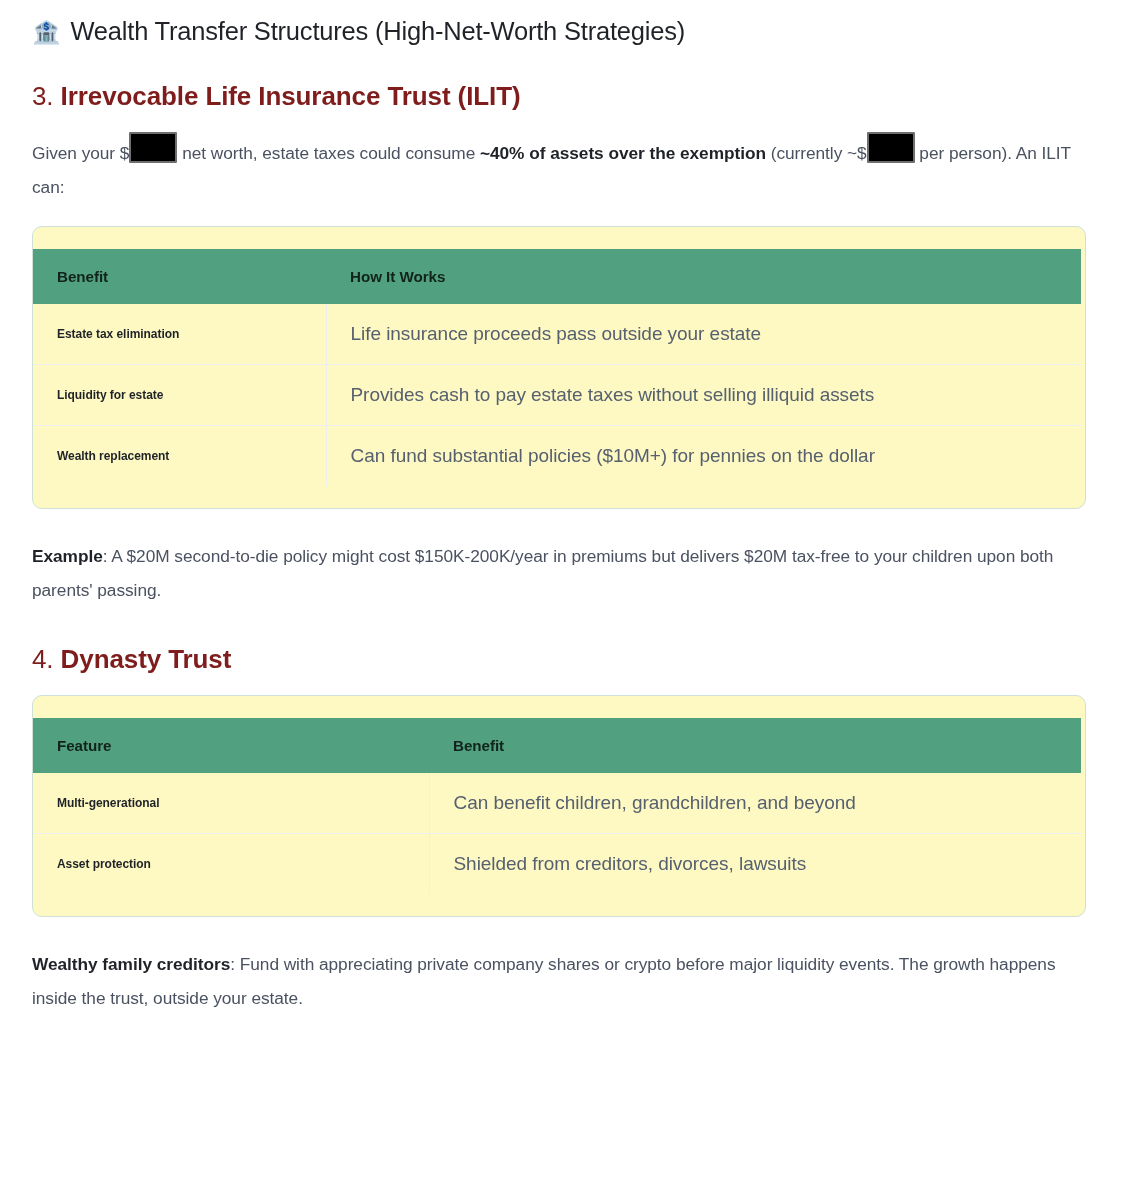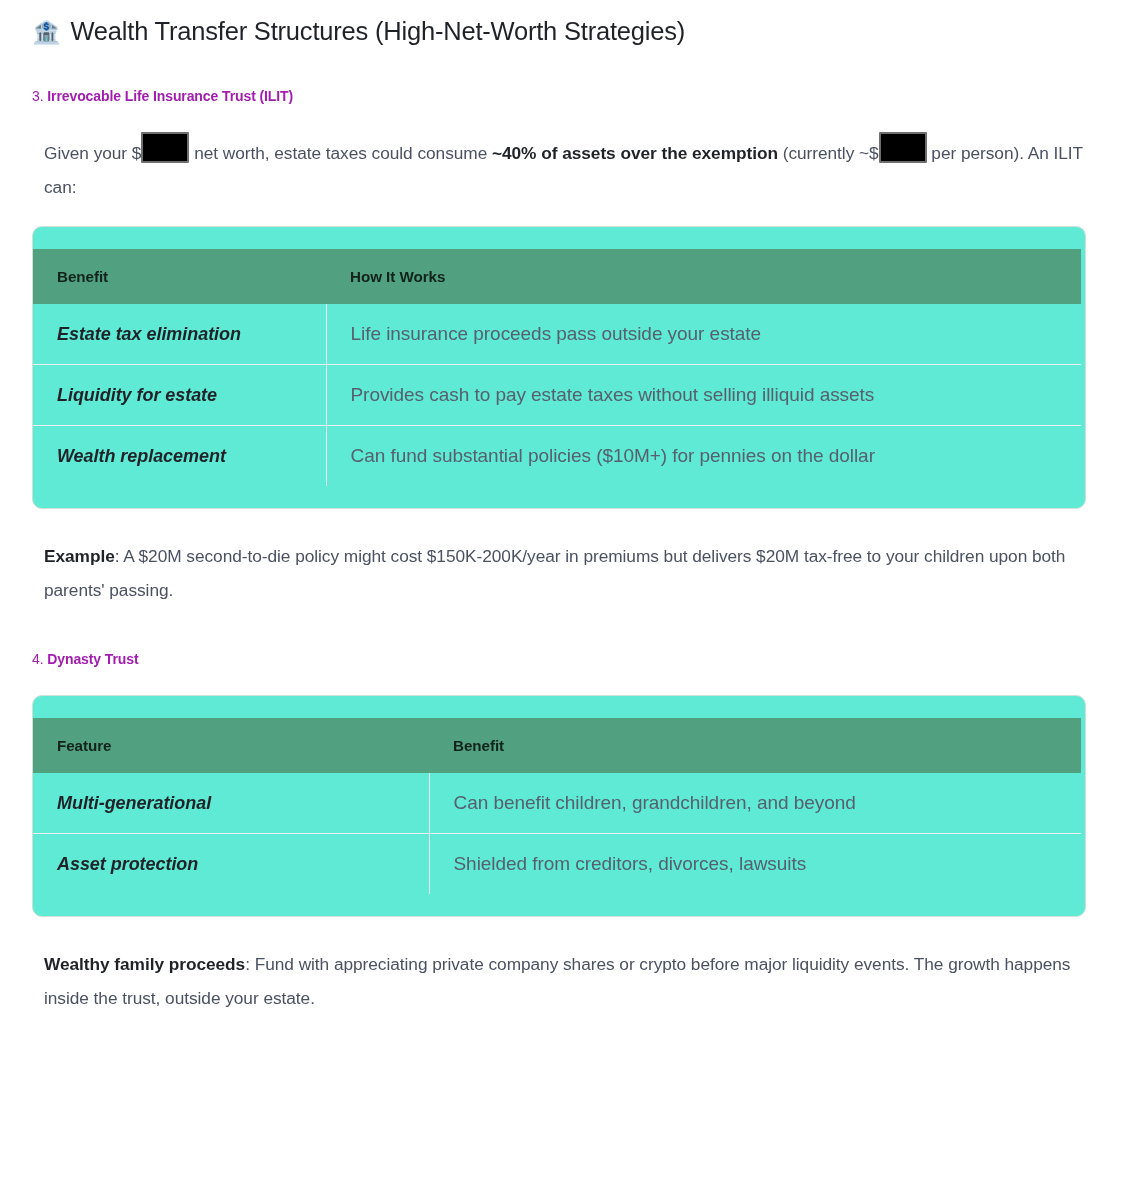--- a/index.html
+++ b/index.html
@@ -32,36 +32,36 @@
     align-items: baseline;
     gap: 10px;
   }
   .doc-title .emoji {
     font-size: 23px;
     line-height: 1;
   }
 
   
   .section-heading {
-    font-size: 14px;
+    font-size: 26px;
     line-height: 28px;
-    color: #a21caf;
+    color: #7f1d1d;
     font-weight: 400;
     letter-spacing: -0.1px;
     margin: 0 0 22px 0;
   }
   .section-heading .num { font-weight: 400; }
   .section-heading .ttl { font-weight: 700; }
 
   
   p.body-text {
     font-size: 17.3px;
     line-height: 34px;
     color: #4a5160;
-    margin: 0 0 22px 12px;
+    margin: 0 0 22px 0;
     letter-spacing: -0.05px;
   }
   p.body-text b, p.body-text strong {
     color: #1f2328;
     font-weight: 700;
   }
 
   
   .redacted {
     display: inline-block;
@@ -70,21 +70,21 @@
     vertical-align: -4px;
     border-radius: 1px;
   }
   .redacted.r-net   { width: 44px; height: 27px; }
   .redacted.r-exempt{ width: 44px; height: 27px; }
 
   
   .table-card {
     border: 1px solid #cfe0d6;
     border-radius: 10px;
-    background: #5eead4;
+    background: #fef9c3;
     padding: 22px 0 22px 0;
     margin: 0 0 30px 0;
     overflow: hidden;
   }
   table.data-table {
     width: calc(100% - 4px);
     border-collapse: collapse;
     table-layout: fixed;
     font-size: 15.2px;
   }
@@ -103,22 +103,21 @@
     border-bottom: 1px solid #eceff1;
     border-right: 1px solid #eceff1;
     vertical-align: middle;
     letter-spacing: -0.05px;
   }
   table.data-table tbody td:last-child { border-right: none; }
   table.data-table tbody tr:last-child td { border-bottom: none; }
   table.data-table tbody td.c-key {
     font-weight: 700;
     color: #1f2328;
-    font-size: 18px;
-    font-style: italic;
+    font-size: 12px;
   }
   table.data-table tbody td.c-val {
     color: #56606f;
     font-size: 19px;
   }
   table.data-table thead th.h-second { padding-left: 24px; }
 
   
   #table-ilit col.col-a { width: 293px; }
   #table-ilit col.col-b { width: auto; }
@@ -202,16 +201,16 @@
         </tr>
         <tr>
           <td class="c-key">Asset protection</td>
           <td class="c-val">Shielded from creditors, divorces, lawsuits</td>
         </tr>
       </tbody>
     </table>
   </div>
 
   <p class="body-text" style="margin-bottom:0;">
-    <b>Wealthy family proceeds</b><span>: Fund with appreciating private company shares or crypto before major liquidity events. The growth happens inside the trust, outside your estate.</span>
+    <b>Wealthy family creditors</b><span>: Fund with appreciating private company shares or crypto before major liquidity events. The growth happens inside the trust, outside your estate.</span>
   </p>
 
 </div>
 
 </body></html>

